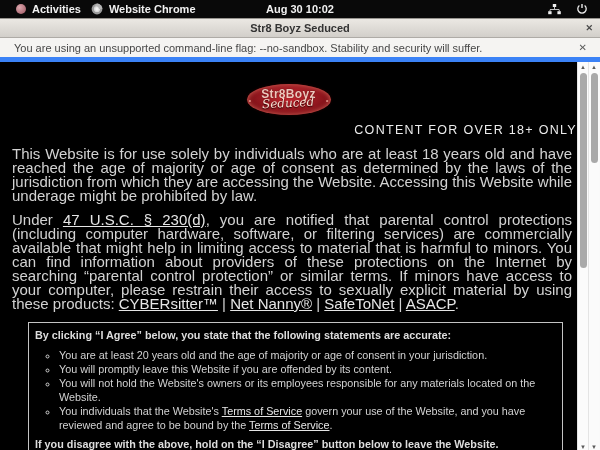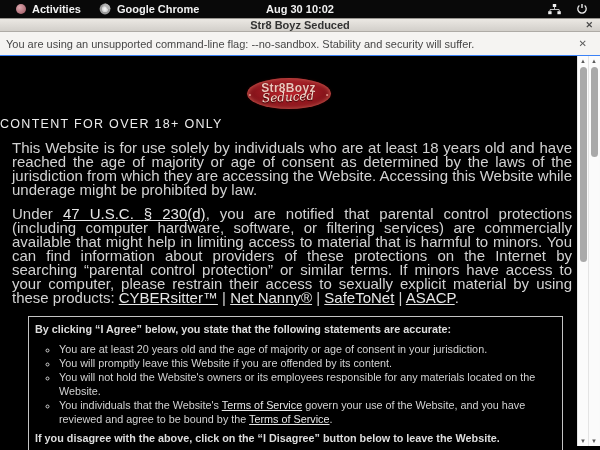--- a/index.html
+++ b/index.html
@@ -2,59 +2,59 @@
 <html><head>
 <meta charset="utf-8">
 <style>
   * { margin:0; padding:0; box-sizing:border-box; }
   html,body { width:600px; height:450px; overflow:hidden; background:#000;
               font-family:"Liberation Sans", sans-serif; }
 
   
   .topbar { height:18px; background:#090909; color:#f1f1f1; display:flex;
             align-items:center; font-size:11px; font-weight:bold; position:relative; }
-  .tb-left { display:flex; align-items:center; gap:18px; padding-left:10px;margin-left:6px; }
+  .tb-left { display:flex; align-items:center; gap:10px; padding-left:16px; }
   .tb-item { display:flex; align-items:center; gap:6px; }
   .act-dot { width:10px; height:10px; border-radius:50%;
              background:radial-gradient(circle at 35% 35%, #dca7ad, #9c5560); }
   .tb-clock { position:absolute; left:50%; transform:translateX(-50%); }
   .tb-right { margin-left:auto; display:flex; align-items:center; gap:15px; padding-right:12px; }
 
   
-  .titlebar { height:14px; background:linear-gradient(#ebe8e3,#d2cfca);
+  .titlebar { height:20px; background:linear-gradient(#ebe8e3,#d2cfca);
               border-top:1px solid #97948f; border-bottom:1px solid #aeaba6;
               position:relative; display:flex; align-items:center; justify-content:center;
               font-size:11px; font-weight:bold; color:#333; }
   .tb-close { position:absolute; right:7px; font-size:9px; color:#4a4a4a; line-height:1; }
 
   
-  .infobar { height:24px; background:#f5f4f2; border-bottom:1px solid #3b82f6;
+  .infobar { height:24px; background:#f5f4f2; border-bottom:5px solid #3b82f6;
              display:flex; align-items:center; font-size:11px; color:#474747;
-             padding:0 6px; position:relative; }
+             padding:0 14px; position:relative; }
   .info-close { position:absolute; right:13px; font-size:10px; color:#5d5d5d; line-height:1; }
 
   
   .content { position:relative; height:390px; background:#000; }
   .page { margin-right:23px; color:#d2d2d2; }
 
   .logo-wrap { display:flex; justify-content:center; padding-top:22px; }
   .logo { width:84px; height:31px; border-radius:50%; position:relative;
           background:radial-gradient(ellipse at 50% 42%, #c1272f 0%, #8e161d 55%, #5c0a0f 100%);
           box-shadow:inset 0 0 5px #e06a5e, 0 0 3px #2a0000;
           display:flex; flex-direction:column; align-items:center; justify-content:center; }
   .logo-top { font-size:12px; font-weight:bold; color:#f0c6bc; line-height:7px;
               letter-spacing:.3px; text-shadow:0 0 1px #3a0000; }
   .logo-script { font-family:"DejaVu Serif", serif; font-style:italic; font-size:12px;
                  color:#f6ded1; line-height:11px; transform:rotate(-3deg);
                  text-shadow:0 1px 1px #2a0000; }
   .logo-dot { position:absolute; top:55%; transform:translateY(-50%); color:#d98a80;
               font-size:8px; line-height:1; }
   .logo-dot.l { left:2px; } .logo-dot.r { right:2px; }
 
-  .heading { text-align:left; margin-top:8px; font-size:12.5px; letter-spacing:1.3px;
+  .heading { text-align:right; margin-top:8px; font-size:12.5px; letter-spacing:1.3px;
              color:#ececec; font-weight:400; }
 
   .para { text-align:justify; font-size:15px; line-height:14px;
           margin:10px 5px 0 12px; color:#d2d2d2; }
   a.lnk { color:#e6e6e6; }
 
   .agreement-box { margin:11px 14px 0 28px; border:1px solid #c4c4c4;
                    padding:6px 20px 12px 6px; font-size:10.8px; color:#d2d2d2; }
   .box-intro { font-weight:bold; color:#dddddd; line-height:13px; }
   .agreement-box ul { list-style:circle; margin-top:6px; padding-left:24px; }
@@ -85,21 +85,21 @@
       <span class="act-dot"></span>
       <span>Activities</span>
     </div>
     <div class="tb-item">
       <svg class="ticon" width="12" height="12" viewBox="0 0 12 12">
         <circle cx="6" cy="6" r="5.4" fill="#9b9b9b"></circle>
         <circle cx="6" cy="6" r="3.1" fill="#d9d9d9"></circle>
         <circle cx="6" cy="6" r="1.7" fill="#f2f2f2"></circle>
         <path d="M6 .6 A5.4 5.4 0 0 1 11.4 6 L8 6 A3.1 3.1 0 0 0 3.4 3.4 Z" fill="#b5b5b5"></path>
       </svg>
-      <span>Google Chrome</span>
+      <span>Website Chrome</span>
     </div>
   </div>
   <div class="tb-clock">Aug 30 10:02</div>
   <div class="tb-right">
     <svg class="ticon" width="13" height="12" viewBox="0 0 13 12">
       <rect x="4.8" y="1" width="3.4" height="3" fill="#ededed"></rect>
       <rect x="6.2" y="4" width="0.8" height="2" fill="#ededed"></rect>
       <rect x="2" y="6" width="9.2" height="0.8" fill="#ededed"></rect>
       <rect x="1.6" y="6.8" width="0.8" height="1.4" fill="#ededed"></rect>
       <rect x="10.8" y="6.8" width="0.8" height="1.4" fill="#ededed"></rect>
@@ -146,21 +146,21 @@
     <div class="agreement-box">
       <div class="box-intro">By clicking “I Agree” below, you state that the following statements are accurate:</div>
       <ul>
         <li>You are at least 20 years old and the age of majority or age of consent in your jurisdiction.</li>
         <li>You will promptly leave this Website if you are offended by its content.</li>
         <li>You will not hold the Website's owners or its employees responsible for any materials located on the Website.</li>
         <li>
           <span>You individuals that the Website's </span><a class="lnk" href="#">Terms of Service</a><span> govern your use of the Website, and you have reviewed and agree to be bound by the </span><a class="lnk" href="#">Terms of Service</a><span>.</span>
         </li>
       </ul>
-      <div class="disagree-note">If you disagree with the above, click on the “I Disagree” button below to leave the Website.</div>
+      <div class="disagree-note">If you disagree with the above, hold on the “I Disagree” button below to leave the Website.</div>
       <div class="date-line">Date: October 30, 2025</div>
     </div>
 
   </div>
 
   <div class="scroll-strip">
     <div class="sb inner">
       <span class="sb-arrow up">▲</span>
       <div class="sb-thumb"></div>
       <span class="sb-arrow down">▼</span>

